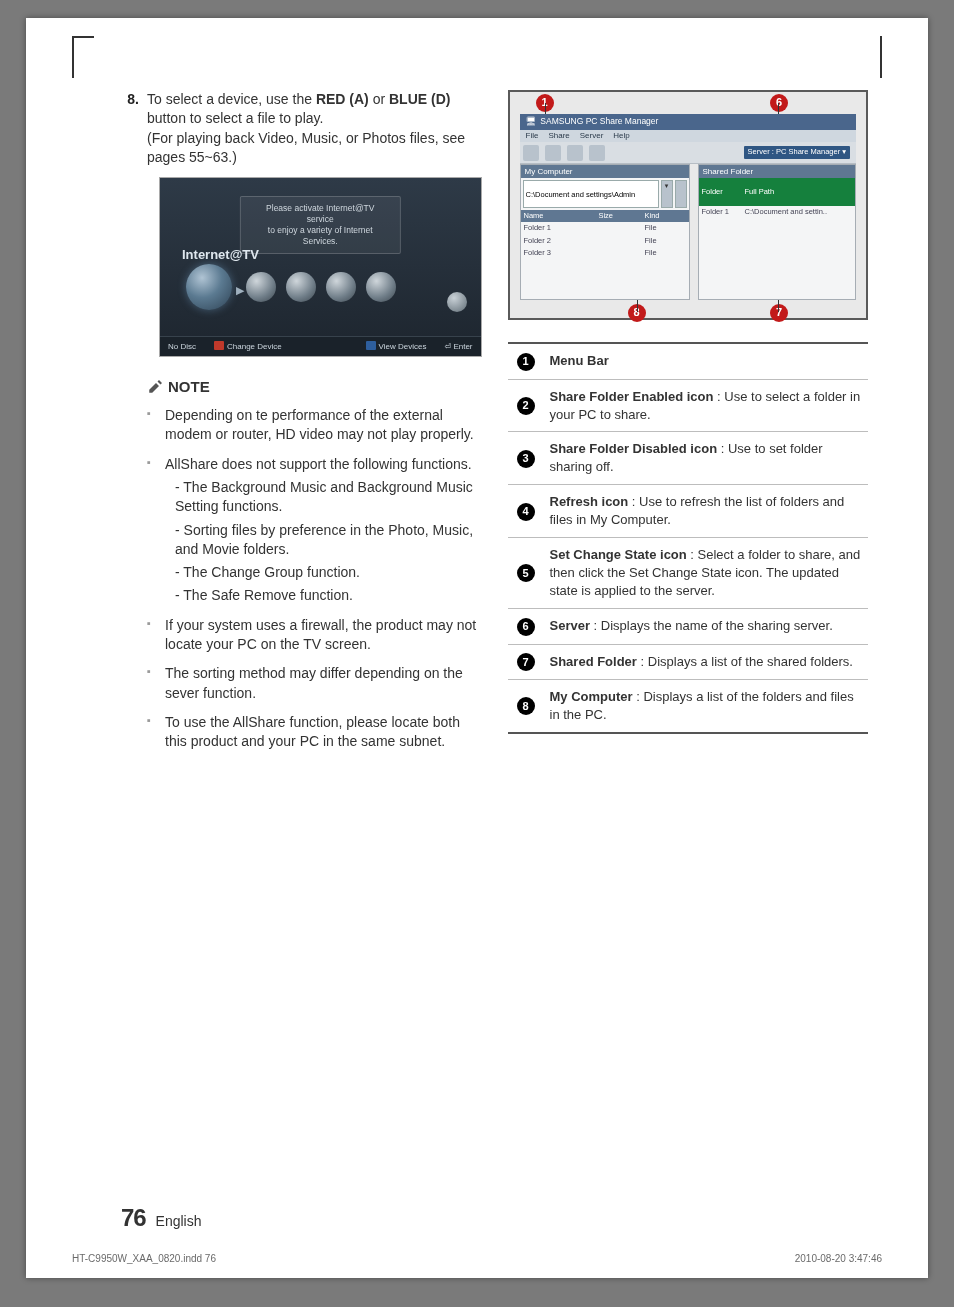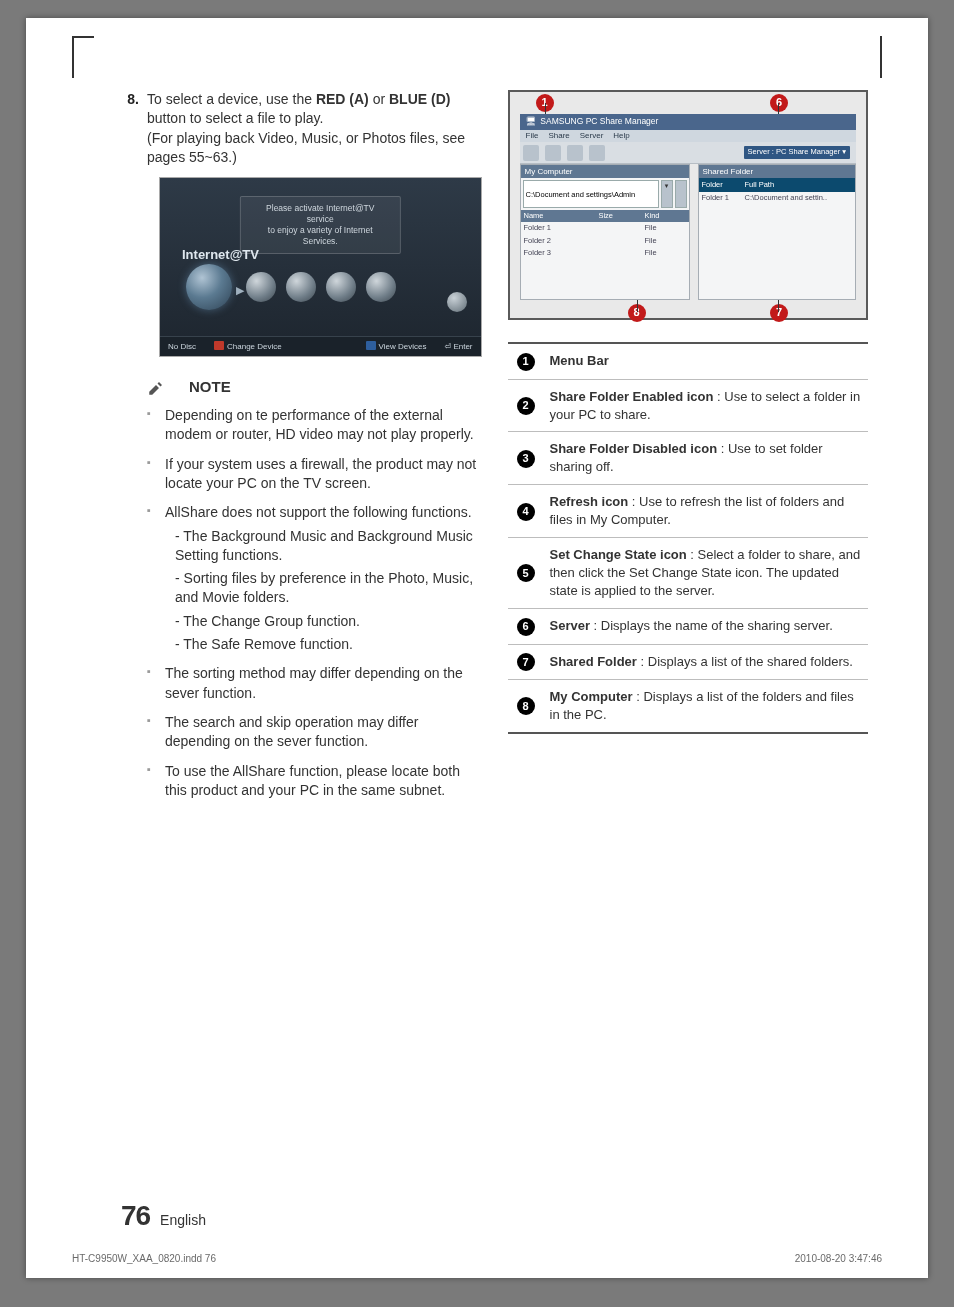--- a/index.html
+++ b/index.html
@@ -20,21 +20,21 @@
   .s1-label { position:absolute; left:22px; top:68px; font-size:13px; font-weight:bold; color:#dfe7ee;}
   .s1-globe { position:absolute; left:26px; top:86px; width:46px; height:46px; border-radius:50%; background:radial-gradient(circle at 35% 30%, #b0c4d4 0%, #5b7a91 45%, #2e4254 100%); box-shadow:0 0 8px rgba(120,170,210,.4);}
   .s1-icons { position:absolute; left:86px; top:94px; display:flex; gap:10px;}
   .s1-icons span{ width:30px; height:30px; border-radius:50%; background:radial-gradient(circle at 35% 30%, #cfd6db 0%, #6e7c87 60%, #3b454d 100%); display:block;}
   .s1-arrow { position:absolute; left:76px; top:105px; color:#9fb0be; font-size:11px;}
   .s1-gear { position:absolute; right:14px; top:114px; width:20px; height:20px; border-radius:50%; background:radial-gradient(circle at 35% 30%, #c9d1d7 0%, #5f6c75 100%);}
   .s1-bar { position:absolute; left:0; right:0; bottom:0; height:20px; background:#1a222a; border-top:1px solid #37424c; display:flex; align-items:center; font-size:8px; padding:0 8px; gap:18px; color:#cbd5dd;}
   .s1-bar .spacer { flex:1;}
   .chip { display:inline-block; width:10px; height:9px; border-radius:1px; vertical-align:-1px; margin-right:3px;}
   .chip.red{background:#c0392b;} .chip.blue{background:#2e5f9e;}
-  .note-head { display:flex; align-items:center; gap:24px; margin:10px 0 8px 26px; }
+  .note-head { display:flex; align-items:flex-start; gap:3px; margin:10px 0 8px 26px; }
   .note-head .pencil { width:18px; height:18px; display:inline-block;}
   .note-head .lbl { font-weight:bold; font-size:15px;}
   ul.notes { list-style:none; margin-left:26px; }
   ul.notes > li { position:relative; padding-left:18px; margin-bottom:10px; font-size:14px; color:#333;}
   ul.notes > li::before { content:"▪"; position:absolute; left:0; top:0; color:#9a9a9a; font-size:11px;}
   ul.notes .sub { margin-top:4px; padding-left:10px;}
   ul.notes .sub div { margin-bottom:4px;}
 
   h2.sect { font-size:16px; font-weight:bold; margin-bottom:10px;}
   .screenshot2 { border:2px solid #5a5a5a; height:230px; position:relative; background:#e9e9e9; font-size:8px; color:#333; margin-bottom:22px;}
@@ -49,30 +49,30 @@
   .s2-mc { position:absolute; top:72px; left:10px; width:170px; bottom:18px; border:1px solid #a6adb4; background:#f4f5f6;}
   .s2-mc .hdr { background:#5f7792; color:#fff; font-size:8px; padding:1px 4px;}
   .s2-mc .path { display:flex; padding:2px; gap:2px;}
   .s2-mc .path input{ flex:1; font-size:7.5px; height:28px; border:1px solid #9aa; padding:0 2px;}
   .s2-mc table { width:100%; font-size:7.5px; border-collapse:collapse;}
   .s2-mc th { background:#5f7792; color:#fff; padding:1px 3px; text-align:left; font-weight:normal;}
   .s2-mc td { padding:1px 3px; color:#445;}
   .s2-sf { position:absolute; top:72px; left:188px; right:10px; bottom:18px; border:1px solid #a6adb4; background:#f4f5f6;}
   .s2-sf .hdr { background:#5f7792; color:#fff; font-size:8px; padding:1px 4px;}
   .s2-sf table { width:100%; font-size:7.5px; border-collapse:collapse;}
-  .s2-sf th { background:#0c4a6e; color:#fff; padding:2px 3px; text-align:left; font-weight:normal;margin-left:20px;}
+  .s2-sf th { background:#15803d; color:#fff; padding:9px 3px; text-align:left; font-weight:normal;margin-left:20px;}
   .s2-sf td { padding:1px 3px; color:#445;}
   .leader { position:absolute; background:#333;}
   .glance { width:100%; border-collapse:collapse; font-size:13px;}
   .glance td { border-top:1px solid #bdbdbd; border-bottom:1px solid #bdbdbd; padding:8px 6px; vertical-align:middle;}
   .glance td:first-child { width:36px; text-align:center;}
   .glance tr:first-child td { border-top:2px solid #555;}
   .glance tr:last-child td { border-bottom:2px solid #555;}
   .footer { position:absolute; left:95px; bottom:46px; font-size:14px; color:#333;}
-  .footer .pn { font-size:28px; font-weight:bold; letter-spacing:-1px; margin-right:6px;}
+  .footer .pn { font-size:24px; font-weight:bold; letter-spacing:-1px; margin-right:6px;}
   .meta { position:absolute; left:46px; right:46px; bottom:14px; display:flex; justify-content:space-between; font-size:10px; color:#6a6a6a;}
 </style>
 </head>
 <body>
 
 <div class="page">
   <div class="crop-tl"></div>
   <div class="crop-tr"></div>
 
   <div class="content">
@@ -113,32 +113,31 @@
         </div>
 
         <div class="note-head">
           <svg class="pencil" viewBox="0 0 24 24">
               <path fill="#555" d="M3 17l9-9 4 4-9 9H3v-4zm11-11l2-2 4 4-2 2-4-4z"></path>
             </svg>
           <span class="lbl">NOTE</span>
         </div>
         <ul class="notes">
           <li>Depending on te performance of the external modem or router, HD video may not play properly.</li>
-          <li>If your system uses a firewall, the product may not locate your PC on the TV screen.</li>
           <li>
             <span>AllShare does not support the following functions.</span>
             <div class="sub">
               <div>- The Background Music and Background Music Setting functions.</div>
               <div>- Sorting files by preference in the Photo, Music, and Movie folders.</div>
               <div>- The Change Group function.</div>
               <div>- The Safe Remove function.</div>
             </div>
           </li>
+          <li>If your system uses a firewall, the product may not locate your PC on the TV screen.</li>
           <li>The sorting method may differ depending on the sever function.</li>
-          <li>The search and skip operation may differ depending on the sever function.</li>
           <li>To use the AllShare function, please locate both this product and your PC in the same subnet.</li>
         </ul>
       </div>
 
       <div class="col">
 
         <div class="screenshot2 s2">
 
           <span class="circnum red callout" style="top:2px; left:26px;">1</span>
           <span class="circnum red callout" style="top:2px; right:78px;">6</span>

